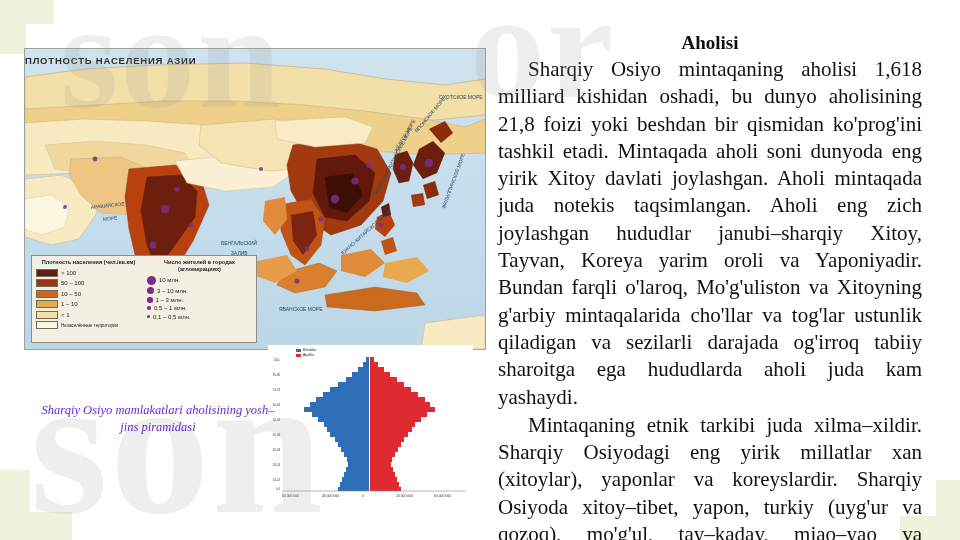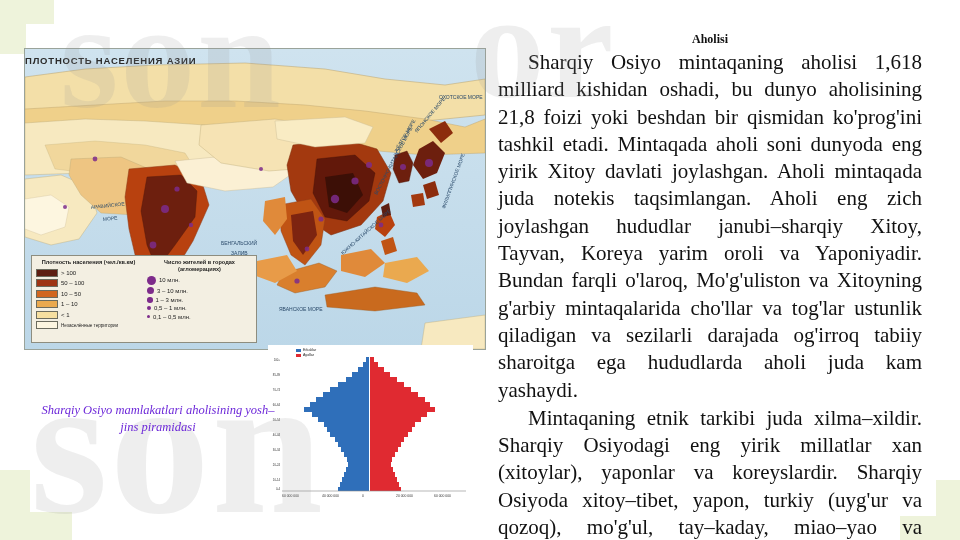--- a/index.html
+++ b/index.html
@@ -194,21 +194,21 @@
     left: 498px;
     top: 32px;
     width: 424px;
     z-index: 4;
     font-family: "Liberation Serif", serif;
     color: #111111;
   }
   .body-title {
     text-align: center;
     font-weight: bold;
-    font-size: 12px;
+    font-size: 19px;
     margin-bottom: 2px;
     font-family: "Liberation Serif", serif;
   }
   .para {
     font-size: 21px;
     line-height: 1.30;
     text-align: justify;
     text-indent: 30px;
     margin: 0 0 1px 0;
     font-family: "Liberation Serif", serif;

